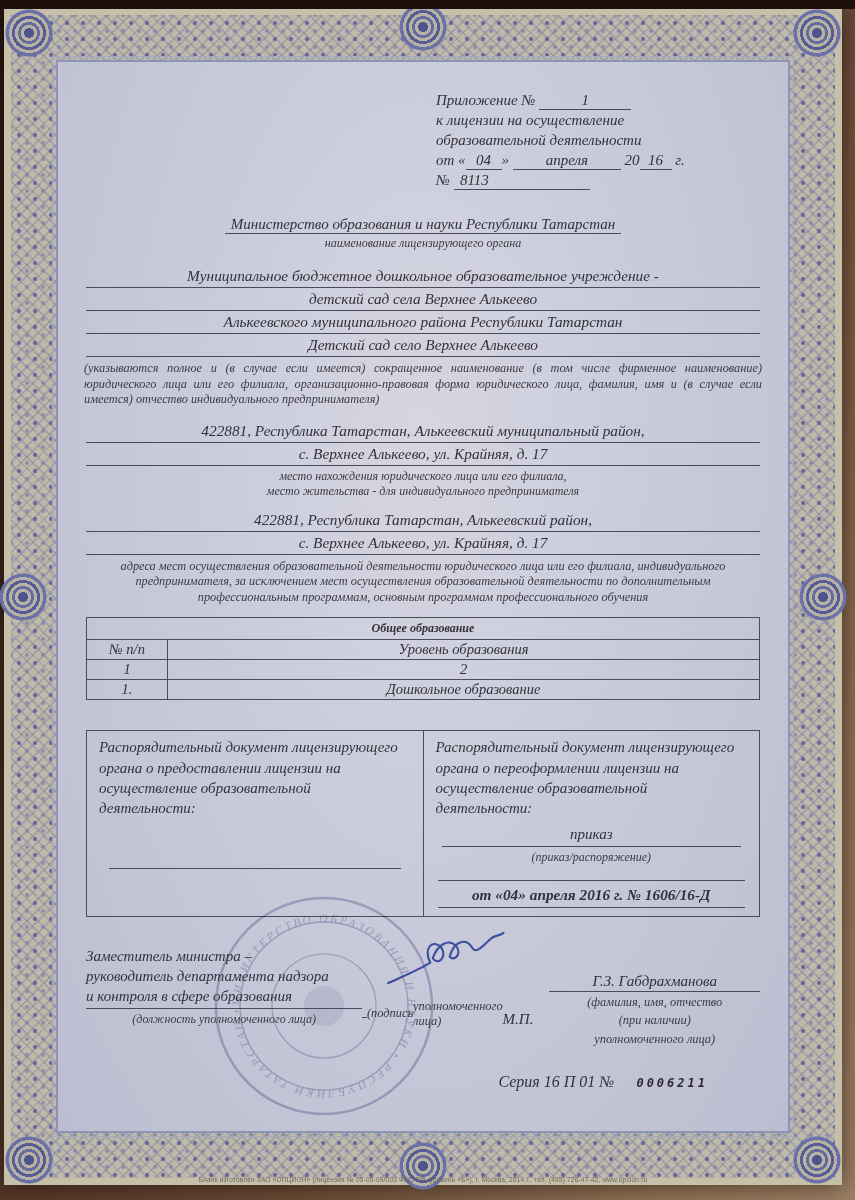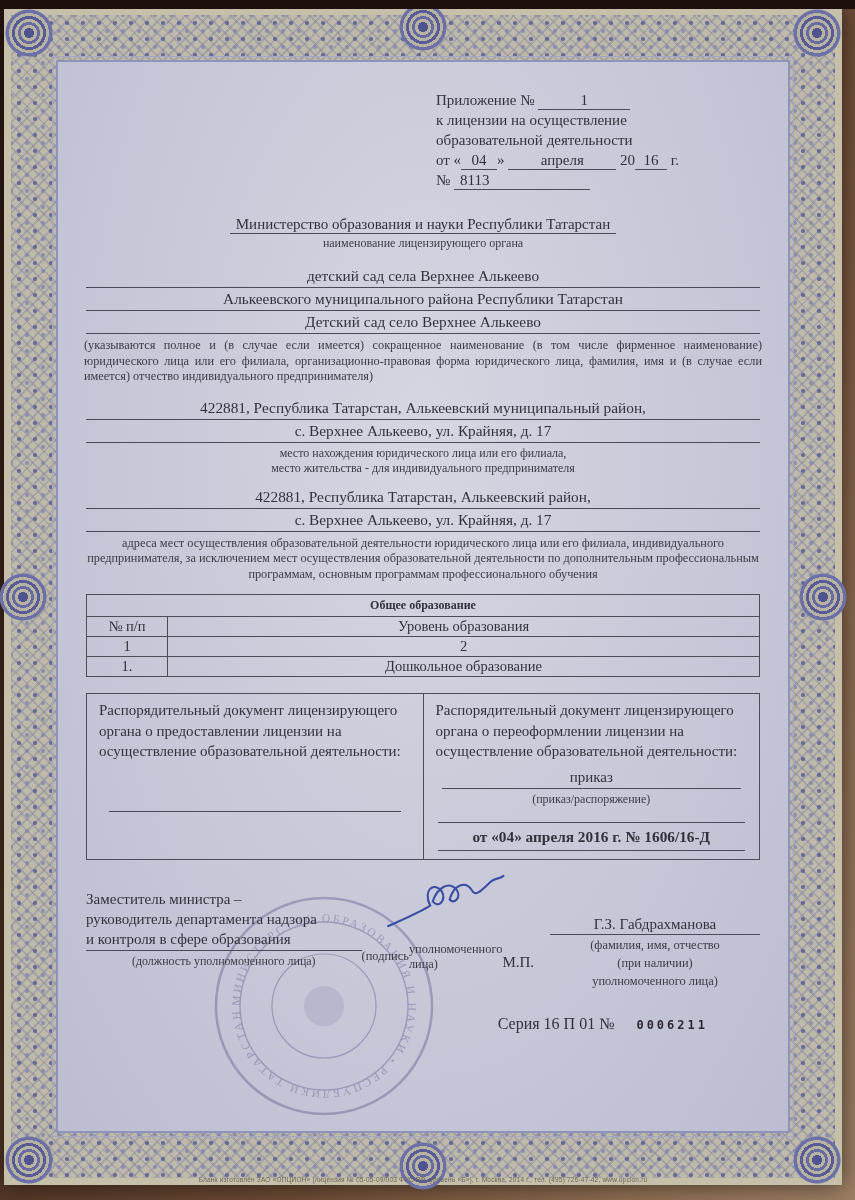--- a/index.html
+++ b/index.html
@@ -29,21 +29,21 @@
   .med.c{width:64px;height:64px;}
   .med.m{width:48px;height:48px;}
   .m-tl{top:-14px;left:-14px}.m-tr{top:-14px;right:-14px}
   .m-bl{bottom:-14px;left:-14px}.m-br{bottom:-14px;right:-14px}
   .m-tc{top:-12px;left:calc(50% - 24px)}.m-bc{bottom:-12px;left:calc(50% - 24px)}
   .m-lc{left:-12px;top:calc(50% - 24px)}.m-rc{right:-12px;top:calc(50% - 24px)}
 
   .paper{
     position:absolute;inset:45px;
     background:radial-gradient(ellipse at 50% 35%, #d6d6e2 0%, #c7c8d8 55%, #bcbdd0 100%);
-    border:2px solid #8e93ba;outline:1px solid #a4a8c6;outline-offset:3px;
+    border:2px solid #8e93ba;outline:1px solid #a4a8c6;outline-offset:3px;font-style:italic;
   }
   .content{position:relative;height:100%;color:#32323d;}
 
   .fill{display:inline-block;border-bottom:1px solid #4a4a58;text-align:center;vertical-align:bottom;line-height:1.15;}
   .w34{width:36px}.w90{width:92px}.w100{width:108px}.w30{width:32px}.w130{width:130px;text-align:left;padding-left:6px}
 
   .ref-block{width:318px;margin:28px 34px 0 auto;font-size:15px;line-height:1.34;}
 
   .ministry{text-align:center;margin-top:26px;font-size:15px;}
   .ministry .u{border-bottom:1px solid #4a4a58;padding:0 6px 1px;}
@@ -51,21 +51,21 @@
 
   .rule-lines{margin:14px 28px 0;}
   .rule-line{text-align:center;font-size:15.3px;border-bottom:1px solid #4a4a58;padding:2px 0 2px;}
   .caption-par{margin:4px 26px 0;font-size:12.3px;text-align:justify;line-height:1.26;color:#3b3b46;}
 
   table.edu{margin:12px 28px 0;width:calc(100% - 56px);border-collapse:collapse;font-size:14.5px;}
   table.edu td,table.edu th{border:1px solid #4d4d58;padding:1px 4px;text-align:center;font-weight:normal;}
   table.edu .title{font-size:12px;font-weight:bold;padding:3px 4px;}
   table.edu .c1{width:72px;}
 
-  table.orders{margin:16px 28px 0;width:calc(100% - 56px);border-collapse:collapse;font-size:15px;}
+  table.orders{margin:30px 28px 0;width:calc(100% - 56px);border-collapse:collapse;font-size:15px;}
   table.orders td{border:1px solid #4d4d58;vertical-align:top;padding:6px 12px 8px;width:50%;line-height:1.35;}
   .left-blank{border-bottom:1px solid #4a4a58;height:16px;margin:34px 10px 26px;}
   .prikaz{margin:6px 6px 0;text-align:center;border-bottom:1px solid #4a4a58;padding-bottom:1px;}
   .blankline{border-bottom:1px solid #4a4a58;height:13px;margin:2px 2px 0;}
   .order-line{margin:2px 2px 0;text-align:center;font-weight:bold;border-bottom:1px solid #4a4a58;padding:2px 0 2px;font-size:15.3px;}
 
   .sig-row{display:flex;margin:30px 28px 0;position:relative;z-index:2;}
   .sig-left{width:42%;font-size:15px;line-height:1.32;}
   .sig-left .l3{border-bottom:1px solid #4a4a58;padding-bottom:1px;}
   .sig-mid{width:26%;display:flex;flex-direction:row;align-items:center;position:relative;padding-top:34px;font-size:12.4px;color:#3b3b46;}
@@ -118,20 +118,21 @@
             <span class="fill w130">8113</span>
           </div>
         </div>
 
         <div class="ministry">
           <span class="u">Министерство образования и науки Республики Татарстан</span>
         </div>
         <div class="small-caption">наименование лицензирующего органа</div>
 
         <div class="rule-lines">
+          <div class="rule-line">Муниципальное бюджетное дошкольное образовательное учреждение -</div>
           <div class="rule-line">детский сад села Верхнее Алькеево</div>
           <div class="rule-line">Алькеевского муниципального района Республики Татарстан</div>
           <div class="rule-line">Детский сад село Верхнее Алькеево</div>
         </div>
         <div class="caption-par">(указываются полное и (в случае если имеется) сокращенное наименование (в том числе фирменное наименование) юридического лица или его филиала, организационно-правовая форма юридического лица, фамилия, имя и (в случае если имеется) отчество индивидуального предпринимателя)</div>
 
         <div class="rule-lines" style="margin-top:12px">
           <div class="rule-line">422881, Республика Татарстан, Алькеевский муниципальный район,</div>
           <div class="rule-line">с. Верхнее Алькеево, ул. Крайняя, д. 17</div>
         </div>

